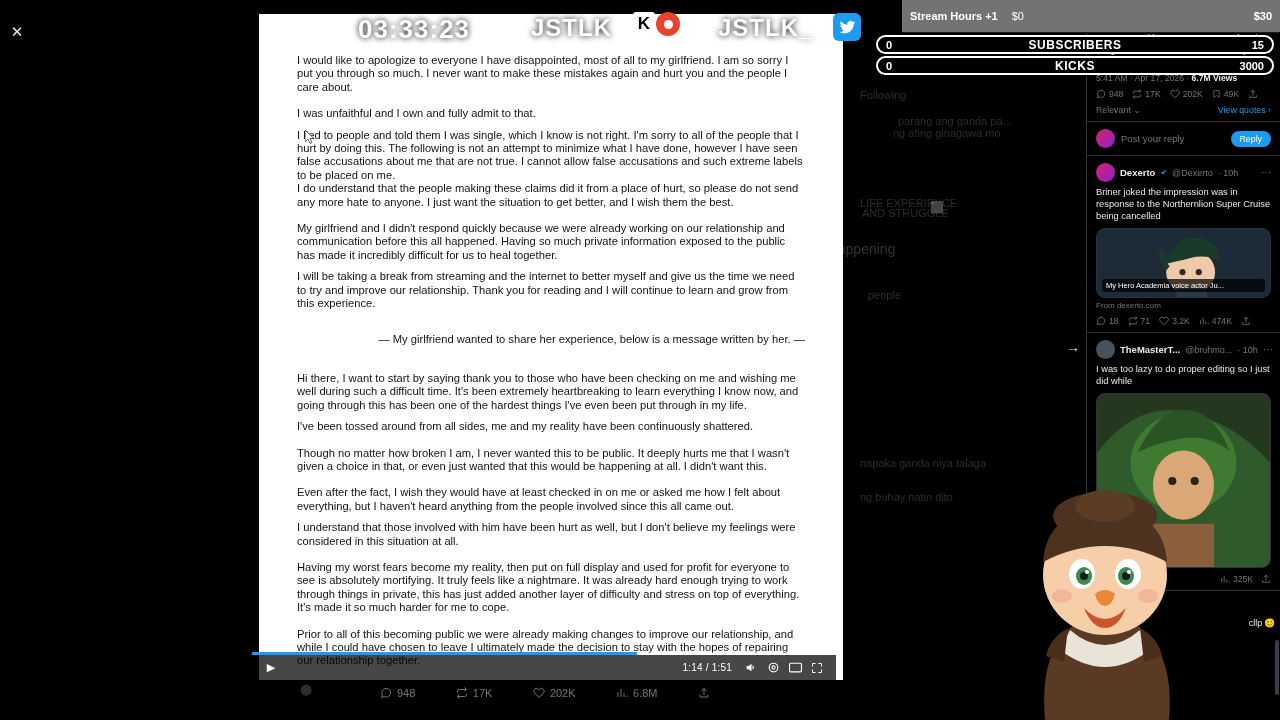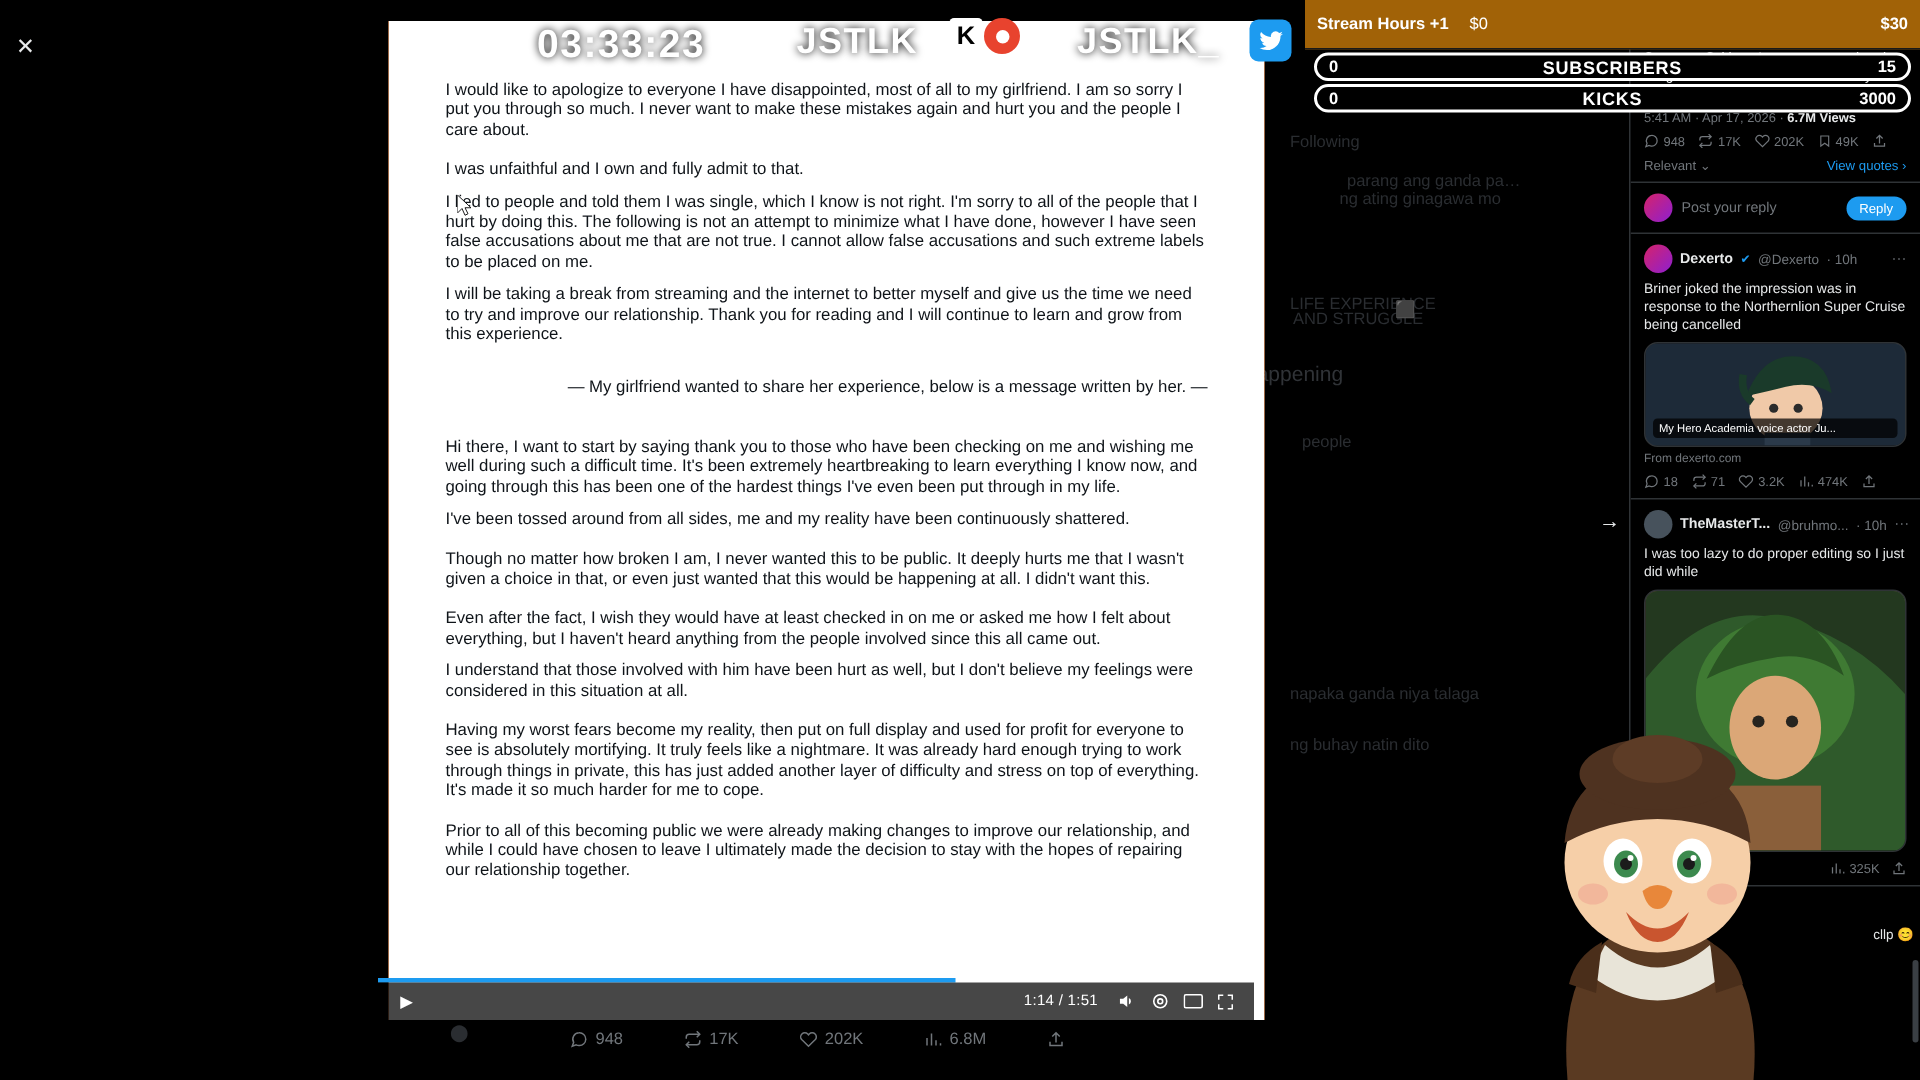--- a/index.html
+++ b/index.html
@@ -165,23 +165,23 @@
   .twitter-badge {
     position: absolute; left: 833px; top: 13px;
     width: 28px; height: 28px; border-radius: 6px; background: #1d9bf0;
     display: flex; align-items: center; justify-content: center;
   }
 
   
   .goal-wrap { position: absolute; left: 870px; top: 0; width: 410px; }
   .goal-row {
     position: relative; height: 22px;
-    background: #a16207; border-bottom: 1px solid #1a1a1a;
+    background: #737373; border-bottom: 1px solid #1a1a1a;
     display: flex; align-items: center; padding: 16px 8px;
-    color: #fff; font-size: 11px;
+    color: #fff; font-size: 11px; margin-left: 32px;
   }
   .goal-row .lbl { font-weight: bold; }
   .goal-row .val { margin-left: auto; font-weight: bold; }
   .goal-bar {
     position: relative; margin: 2px 6px; height: 19px;
     border: 2px solid #fff; border-radius: 999px;
     display: flex; align-items: center; padding: 0 8px;
     color: #fff; font-size: 11px; background: #000;
     overflow: hidden;
   }
@@ -232,20 +232,22 @@
   </div>
 
   <div class="close-x">✕</div>
 
   <div class="media-frame">
     <div class="letter">
       <p>I would like to apologize to everyone I have disappointed, most of all to my girlfriend. I am so sorry I put you through so much. I never want to make these mistakes again and hurt you and the people I care about.</p>
       <p class="tight">I was unfaithful and I own and fully admit to that.</p>
       <div style="height:8px"></div>
       <p class="tight">I lied to people and told them I was single, which I know is not right. I'm sorry to all of the people that I hurt by doing this. The following is not an attempt to minimize what I have done, however I have seen false accusations about me that are not true. I cannot allow false accusations and such extreme labels to be placed on me.</p>
+      <p>I do understand that the people making these claims did it from a place of hurt, so please do not send any more hate to anyone. I just want the situation to get better, and I wish them the best.</p>
+      <p class="tight">My girlfriend and I didn't respond quickly because we were already working on our relationship and communication before this all happened. Having so much private information exposed to the public has made it incredibly difficult for us to heal together.</p>
       <div style="height:8px"></div>
       <p>I will be taking a break from streaming and the internet to better myself and give us the time we need to try and improve our relationship. Thank you for reading and I will continue to learn and grow from this experience.</p>
       <p class="center">— My girlfriend wanted to share her experience, below is a message written by her. —</p>
       <p class="tight">Hi there, I want to start by saying thank you to those who have been checking on me and wishing me well during such a difficult time. It's been extremely heartbreaking to learn everything I know now, and going through this has been one of the hardest things I've even been put through in my life.</p>
       <div style="height:8px"></div>
       <p>I've been tossed around from all sides, me and my reality have been continuously shattered.</p>
       <p>Though no matter how broken I am, I never wanted this to be public. It deeply hurts me that I wasn't given a choice in that, or even just wanted that this would be happening at all. I didn't want this.</p>
       <p class="tight">Even after the fact, I wish they would have at least checked in on me or asked me how I felt about everything, but I haven't heard anything from the people involved since this all came out.</p>
       <div style="height:8px"></div>
       <p>I understand that those involved with him have been hurt as well, but I don't believe my feelings were considered in this situation at all.</p>

